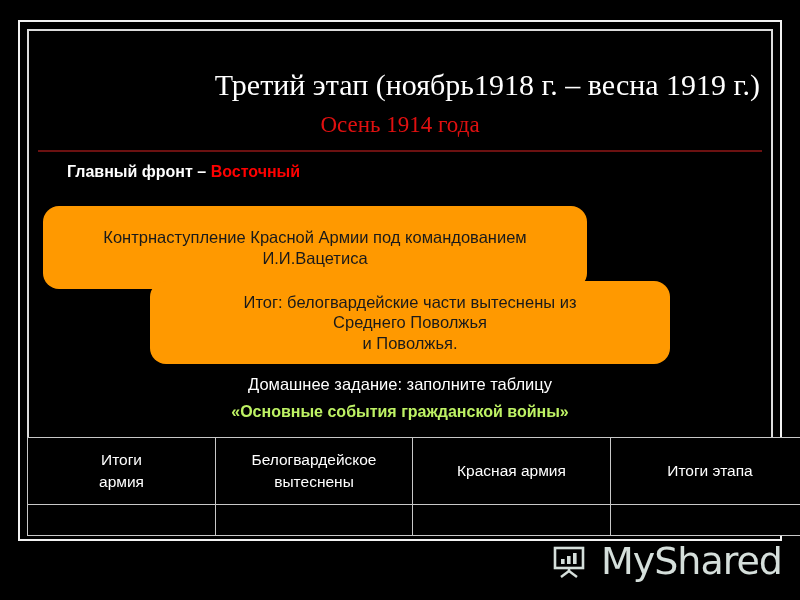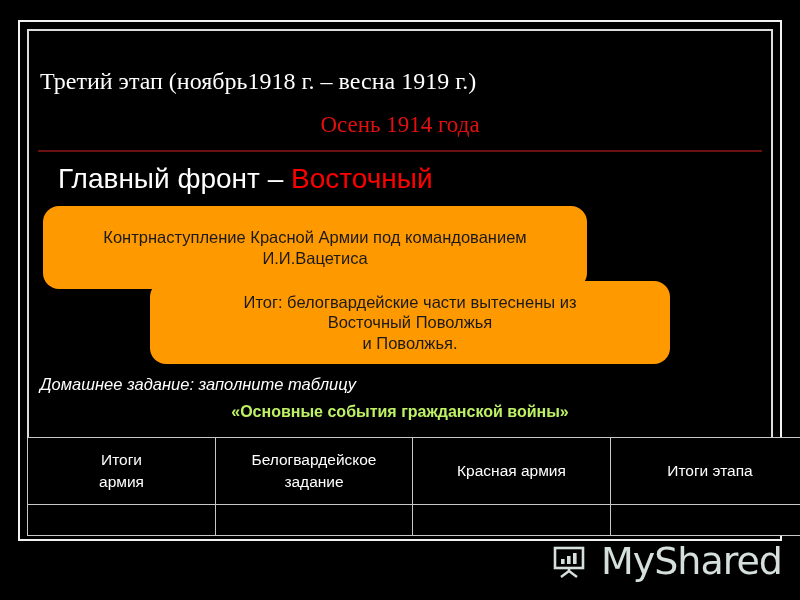--- a/index.html
+++ b/index.html
@@ -36,23 +36,23 @@
     box-sizing: border-box;
     pointer-events: none;
   }
 
   
   .title {
     position: absolute;
     left: 40px;
     top: 68px;
     width: 720px;
-    text-align: left;
+    text-align: right;
     font-family: "Liberation Serif", serif;
-    font-size: 24px;
+    font-size: 30px;
     color: #ffffff;
     letter-spacing: 0px;
     line-height: 1.1;
     white-space: nowrap;
   }
   .subtitle {
     position: absolute;
     left: 40px;
     top: 112px;
     width: 720px;
@@ -69,24 +69,24 @@
     left: 38px;
     top: 150px;
     width: 724px;
     height: 2px;
     background: #6b1111;
   }
 
   
   .front-line {
     position: absolute;
-    left: 58px;
+    left: 67px;
     top: 163px;
-    font-size: 28px;
-    font-weight: normal;
+    font-size: 16px;
+    font-weight: bold;
     color: #ffffff;
     white-space: nowrap;
   }
   .front-line .accent { color: #ff0000; }
 
   
   .callout {
     position: absolute;
     background: #ff9900;
     border-radius: 16px;
@@ -115,24 +115,23 @@
     z-index: 3;
   }
   .callout .lines { width: 100%; }
 
   
   .homework {
     position: absolute;
     left: 40px;
     top: 375px;
     width: 720px;
-    text-align: left;
+    text-align: center;
     font-size: 16.5px;
     color: #ffffff;
-    font-style: italic;
   }
   .homework-title {
     position: absolute;
     left: 40px;
     top: 403px;
     width: 720px;
     text-align: center;
     font-size: 16px;
     font-weight: bold;
     color: #bef264;
@@ -203,38 +202,38 @@
   <div class="callout callout-1">
     <div class="lines">
       <div>Контрнаступление Красной Армии под  командованием</div>
       <div>И.И.Вацетиса</div>
     </div>
   </div>
 
   <div class="callout callout-2">
     <div class="lines">
       <div>Итог:  белогвардейские части вытеснены из</div>
-      <div>Восточный Поволжья</div>
+      <div>Среднего Поволжья</div>
       <div>и Поволжья.</div>
     </div>
   </div>
 
   <div class="homework">Домашнее задание:  заполните таблицу</div>
   <div class="homework-title">«Основные события гражданской войны»</div>
 
   <table class="tbl">
     <tbody>
         <tr class="head">
       <td class="col-1">
         <div>Итоги</div>
         <div>армия</div>
       </td>
       <td class="col-2">
         <div>Белогвардейское</div>
-        <div>задание</div>
+        <div>вытеснены</div>
       </td>
       <td class="col-3">
         <div>Красная армия</div>
       </td>
       <td class="col-4">
         <div>Итоги этапа</div>
       </td>
     </tr>
     <tr class="empty">
       <td class="col-1"></td>

